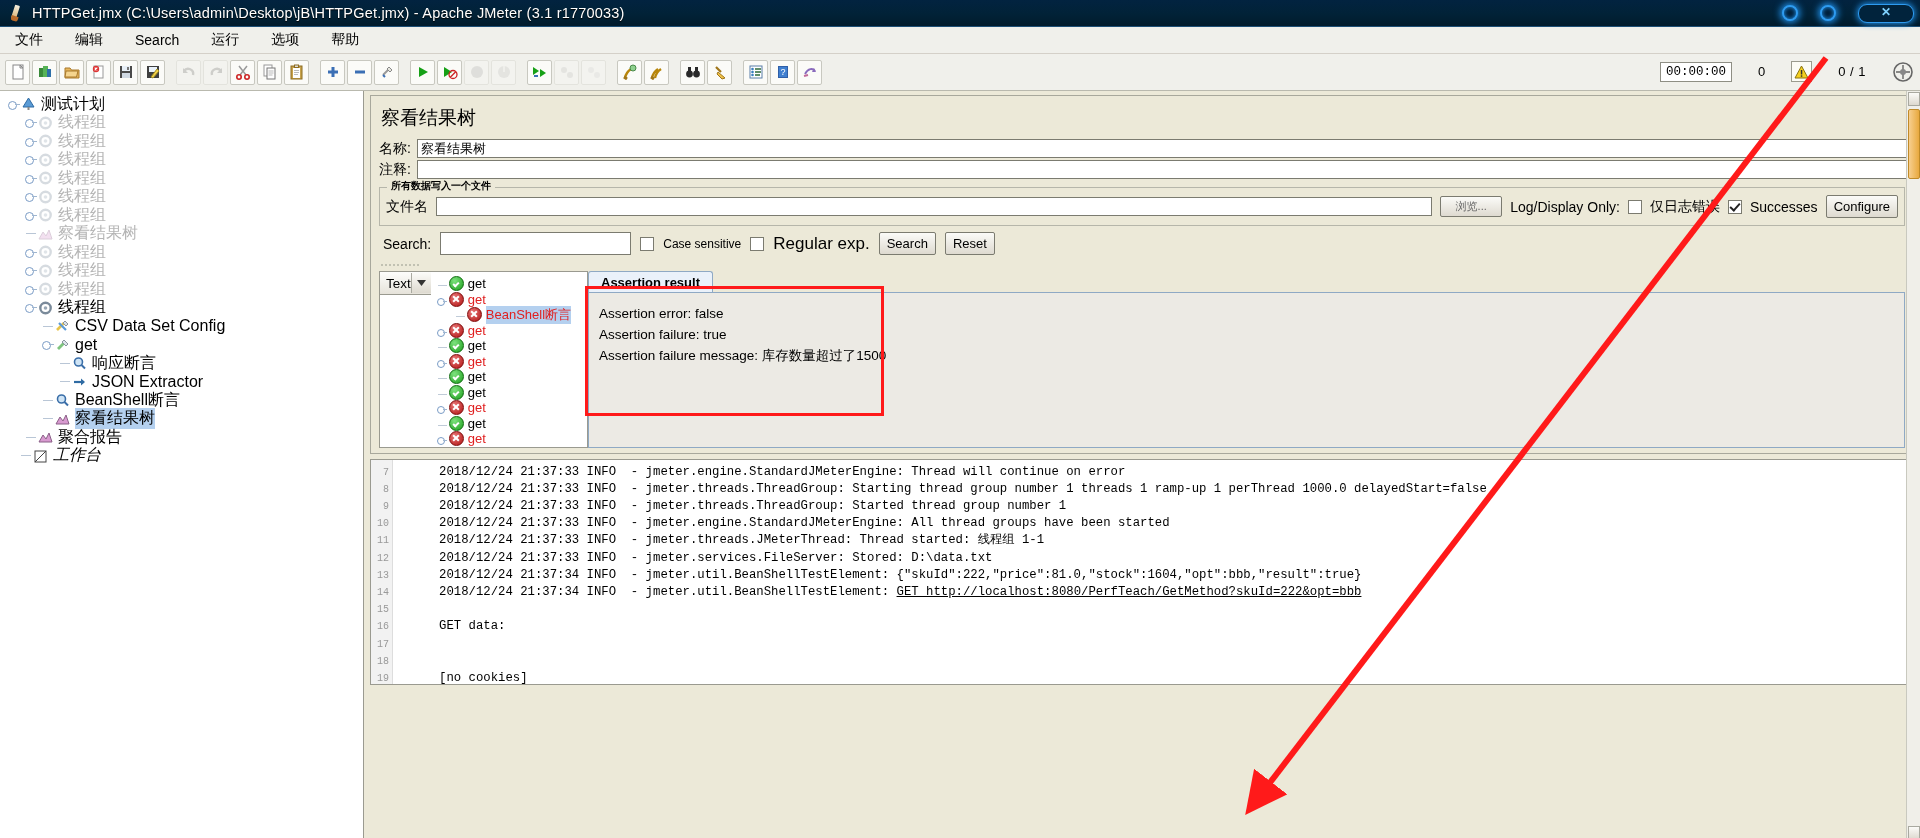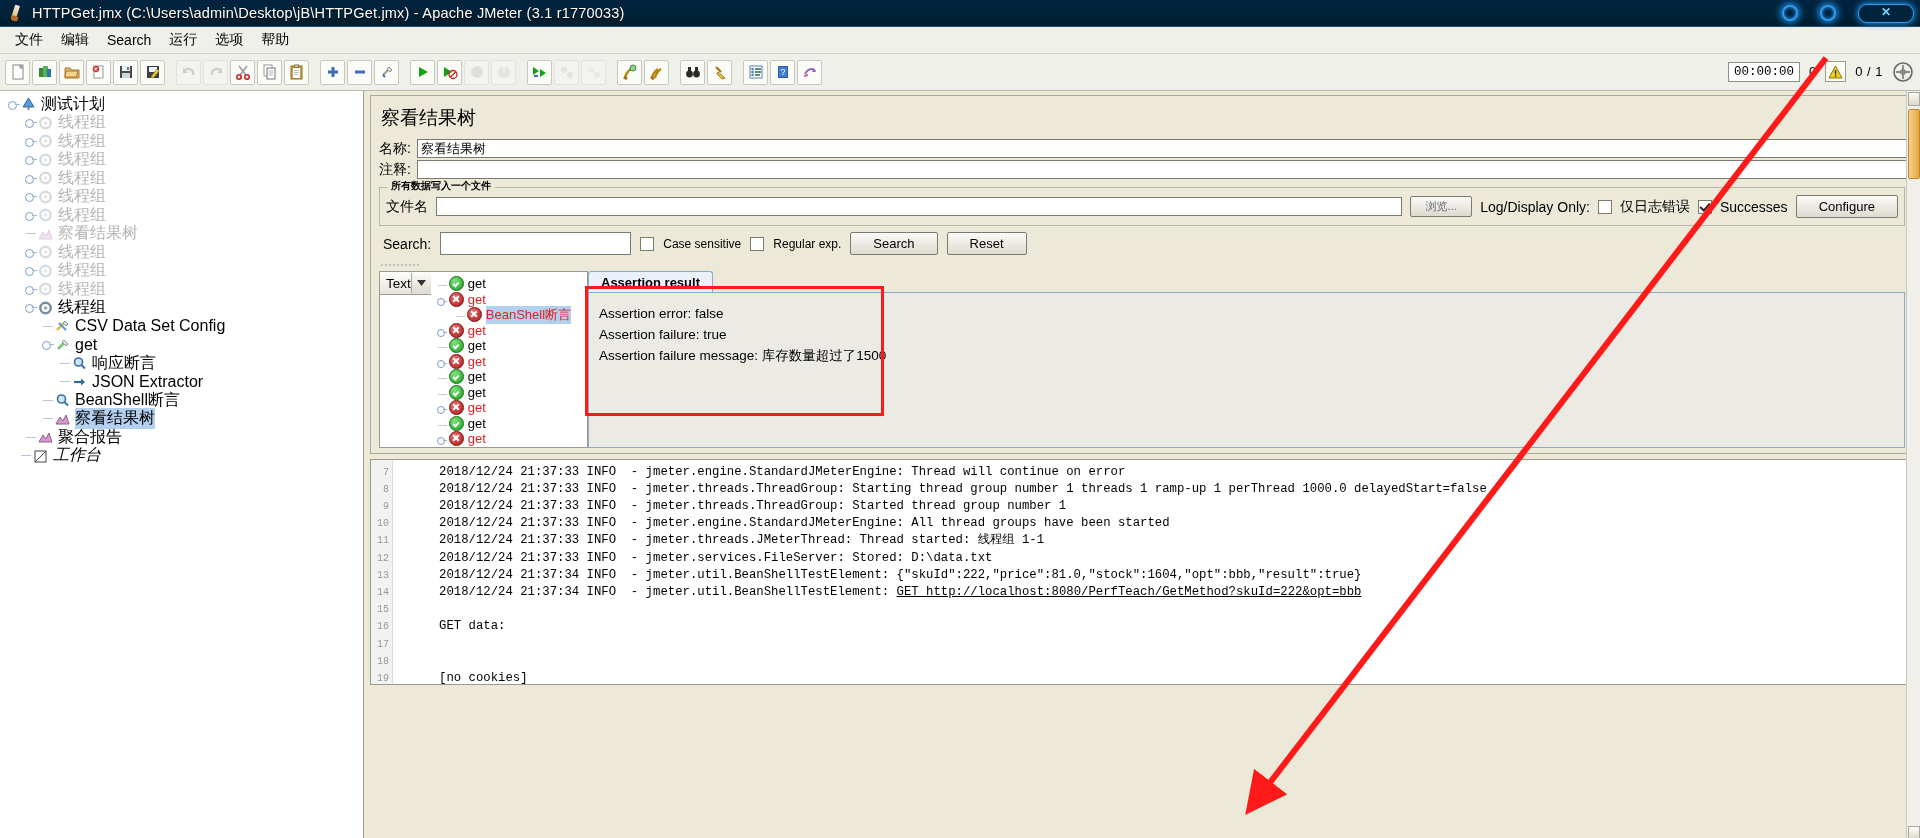--- a/index.html
+++ b/index.html
@@ -38,39 +38,39 @@
   }
   .tb-close{
     width:54px;height:17px;border:1px solid #2e9bf0;border-radius:9px;
     box-shadow:0 0 6px 1px #1f8fe8;background:#01233c;
     color:#7fd2ff;font-size:12px;text-align:center;line-height:15px;
     font-weight:bold;
   }
   
   .menubar{
     height:26px;background:#f0f0eb;display:flex;align-items:center;
-    padding-left:6px;gap:0;border-bottom:1px solid #d4d0c8;
+    padding-left:6px;gap:14px;border-bottom:1px solid #d4d0c8;
   }
   .menubar .mi{padding:3px 9px;font-size:14px;color:#000;cursor:default;}
   
   .toolbar{
     height:36px;background:#f0f0eb;display:flex;align-items:center;
     padding:0 4px;border-bottom:1px solid #b9b9ae;position:relative;
   }
   .tbtn{
     width:25px;height:25px;margin:0 1px;border:1px solid #c8c8c0;
     background:#fbfbf8;border-radius:2px;position:relative;
     display:flex;align-items:center;justify-content:center;
     box-sizing:border-box;
   }
   .tsep{width:9px;height:25px;}
   .tbtn svg{display:block;}
   .tbtn.dim{opacity:.32;}
   
-  .statusbar{position:absolute;right:6px;top:4px;display:flex;align-items:center;gap:9px;height:27px;}
+  .statusbar{position:absolute;right:6px;top:4px;display:flex;align-items:center;gap:26px;height:27px;}
   .timerbox{
     border:1px solid #8e8e84;background:#fff;font-family:"Liberation Mono",monospace;
     font-size:12.5px;padding:2px 5px;min-width:58px;text-align:center;
   }
   .errcount{font-size:13px;}
   .warnicon{
     width:19px;height:19px;border:1px solid #9b9b8e;background:#fcfcf5;
     display:flex;align-items:center;justify-content:center;
   }
   .threads{font-size:13px;letter-spacing:.5px;}
@@ -113,21 +113,21 @@
     font-family:"Liberation Sans",sans-serif;
   }
   .fieldset{
     margin:7px 8px 0 8px;border:1px solid #b6b6aa;padding:7px 6px 7px 6px;position:relative;
   }
   .fieldset > .legend{
     position:absolute;top:-9px;left:7px;background:#ece9d8;padding:0 4px;font-size:10px;font-weight:bold;
   }
   .btn{
     border:1px solid #7b7b70;background:linear-gradient(180deg,#fbfbf8,#dedad0);
-    font-size:13px;padding:3px 22px;border-radius:2px;white-space:nowrap;
+    font-size:13px;padding:3px 7px;border-radius:2px;white-space:nowrap;
     font-family:"Liberation Sans",sans-serif;color:#000;
   }
   .btn.small{font-size:11px;padding:2px 8px;color:#666;}
   .cbx{width:12px;height:12px;border:1px solid #7b7b70;background:#fff;display:inline-block;position:relative;flex:0 0 12px;}
   .cbx.checked::after{
     content:"";position:absolute;left:3px;top:0px;width:4px;height:8px;
     border:solid #222;border-width:0 2px 2px 0;transform:rotate(42deg);
   }
   .searchrow{display:flex;align-items:center;gap:9px;padding:6px 8px 7px 12px;}
   .searchrow .sinput{width:185px;height:19px;border:1px solid #7b7b70;background:#fff;}
@@ -699,21 +699,21 @@
           <button class="btn">Configure</button>
         </div>
       </div>
 
       <div class="searchrow">
         <div class="flabel">Search:</div>
         <input class="sinput" value="" style="">
         <span class="cbx"></span>
         <div class="flabel" style="font-size:12px;">Case sensitive</div>
         <span class="cbx"></span>
-        <div class="flabel" style="font-size:12px;">Regular exp.</div>
+        <div class="flabel" style="font-size:17px;">Regular exp.</div>
         <button class="btn">Search</button>
         <button class="btn">Reset</button>
       </div>
 
       <div class="splitdots">
         <i></i>
           <i></i>
           <i></i>
           <i></i>
           <i></i>

